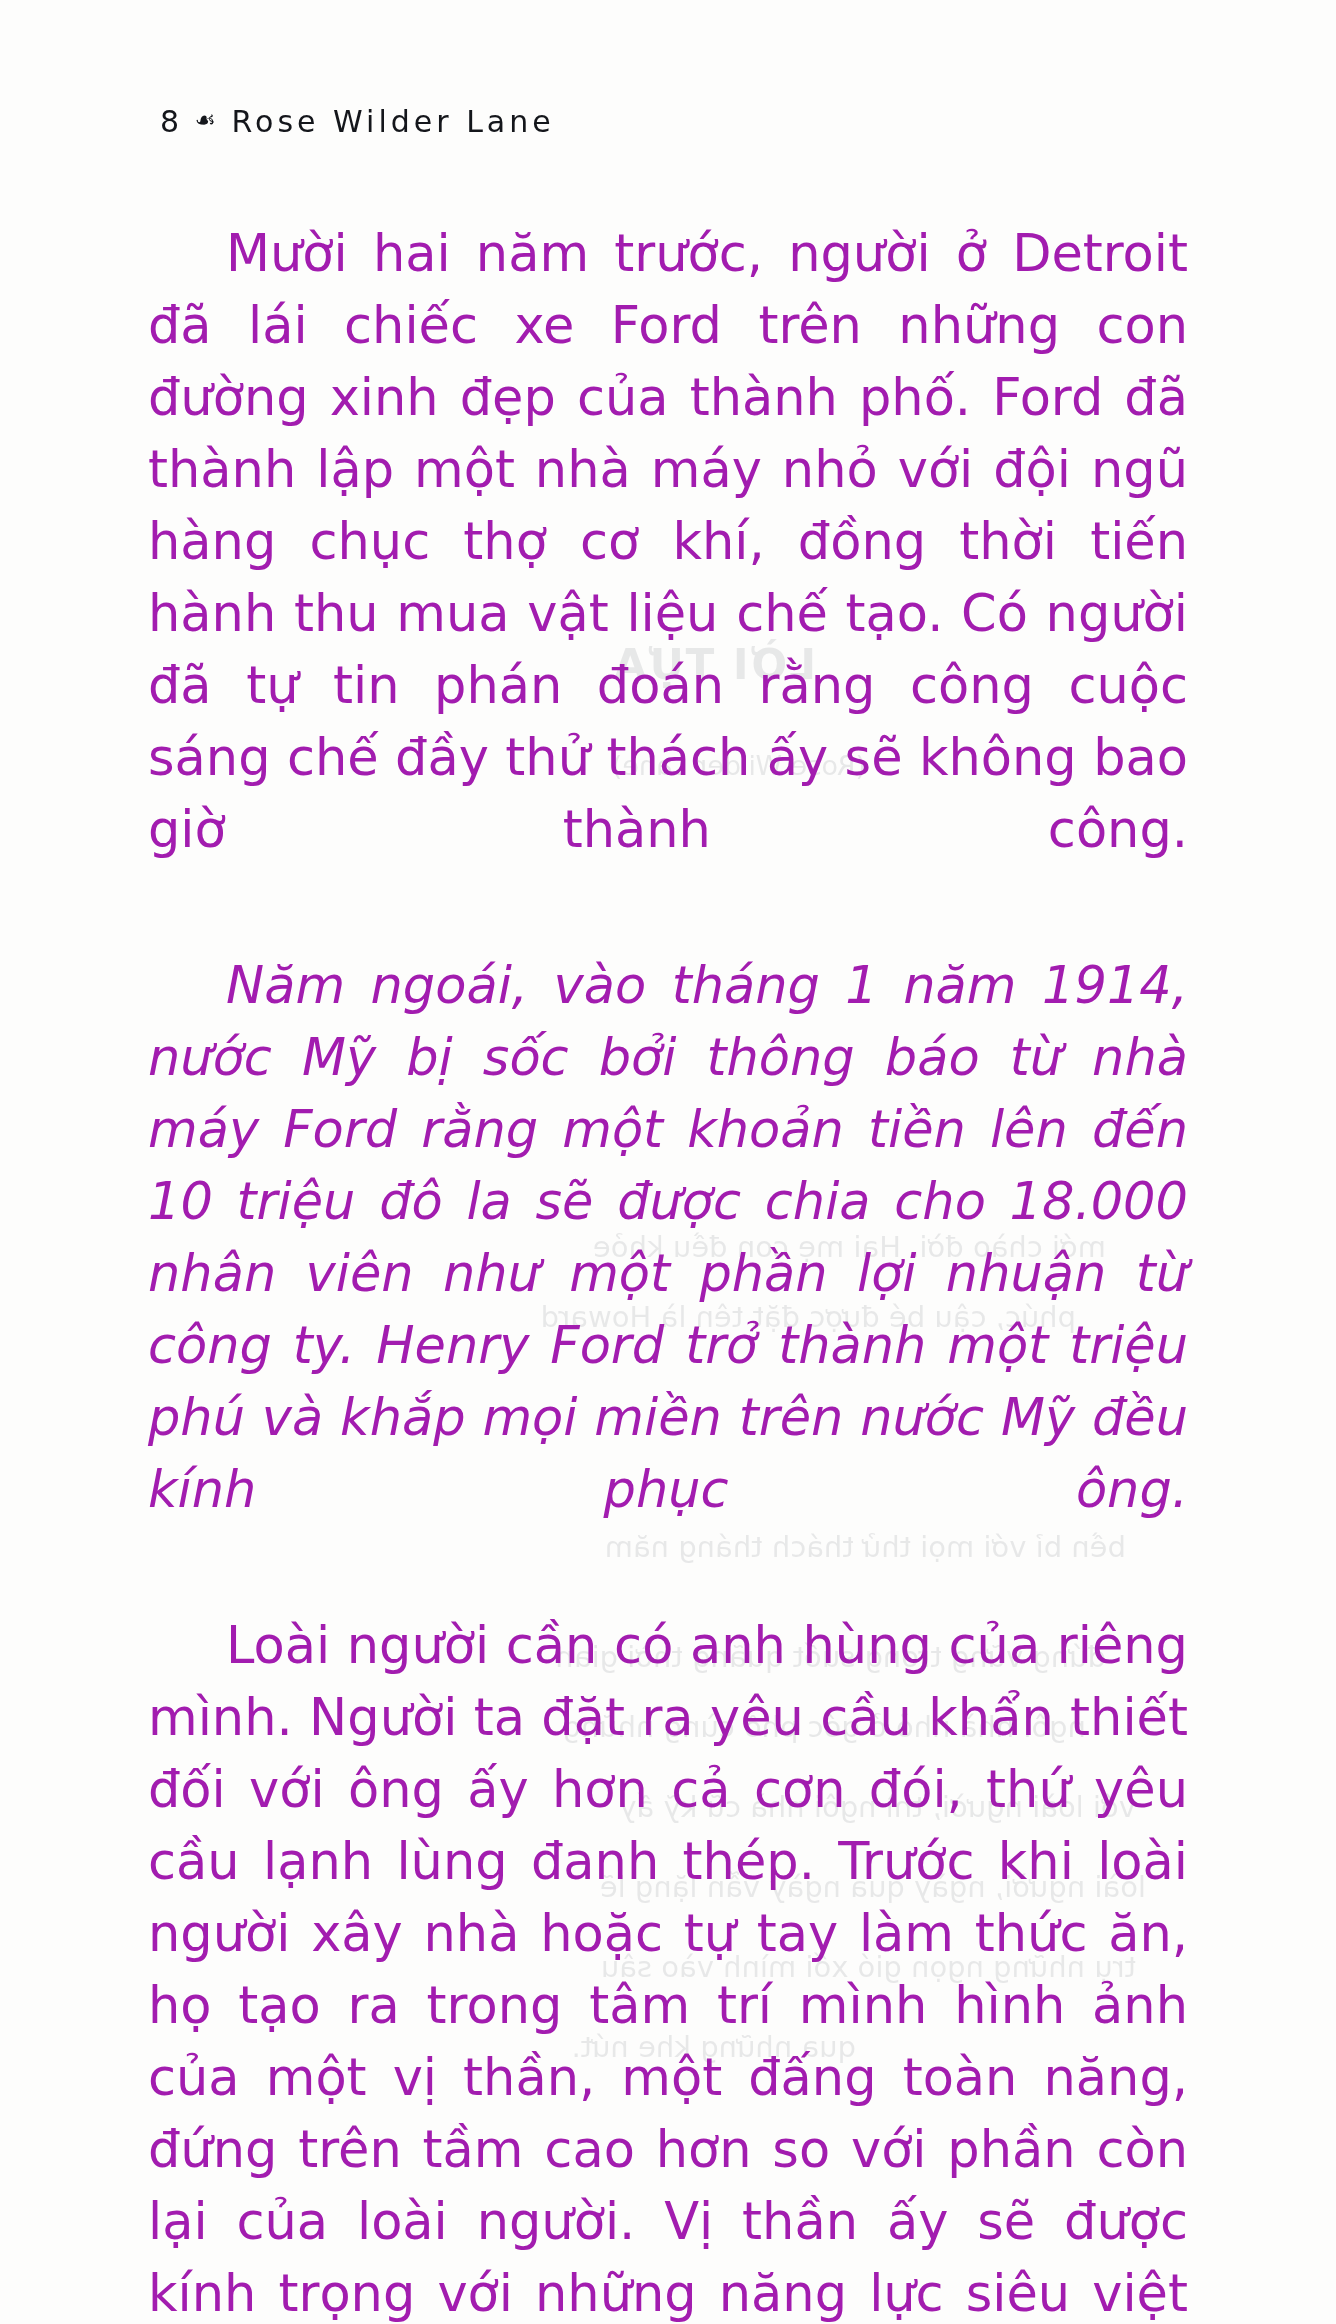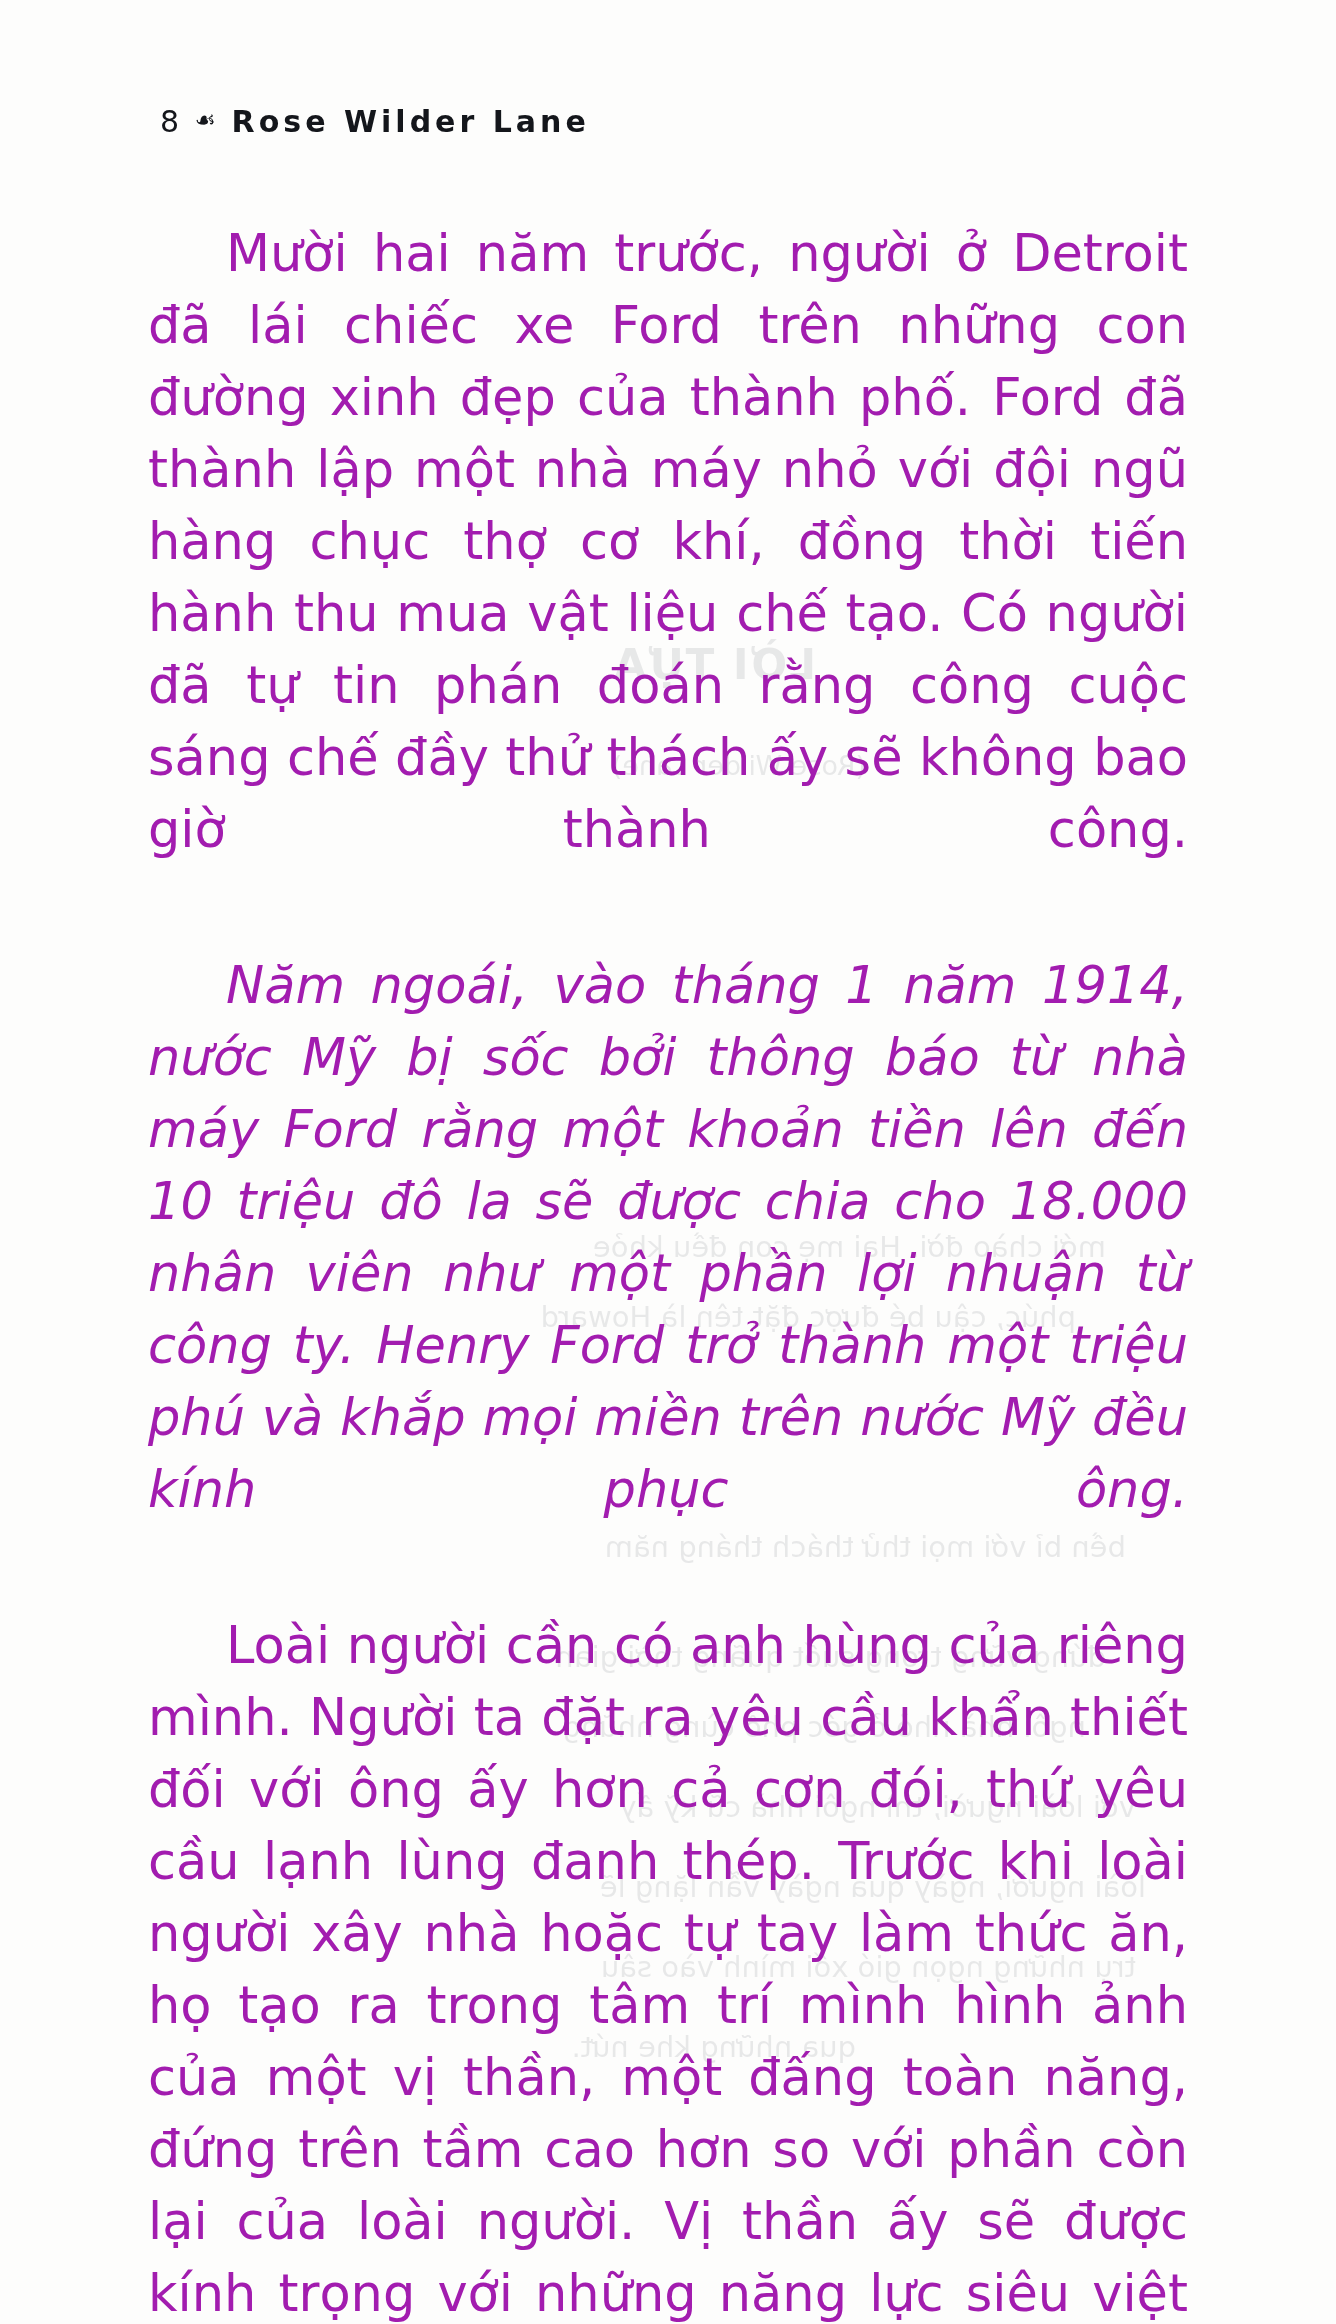--- a/index.html
+++ b/index.html
@@ -70,21 +70,21 @@
     align-items: center;
     gap: 12px;
     font-family: "DejaVu Sans", sans-serif;
   }
   .running-head .folio { font-size: 30px; }
   .running-head .orn {
     font-size: 24px;
     position: relative;
     top: -2px;
   }
-  .running-head .hd-title { letter-spacing: 4px; font-weight: bold; }
+  .running-head .hd-title { letter-spacing: 4px; }
 
   .body-text {
     position: absolute;
     left: 148px;
     top: 218px;
     width: 1040px;
   }
 
   p.para {
     margin: 0 0 12px 0;

